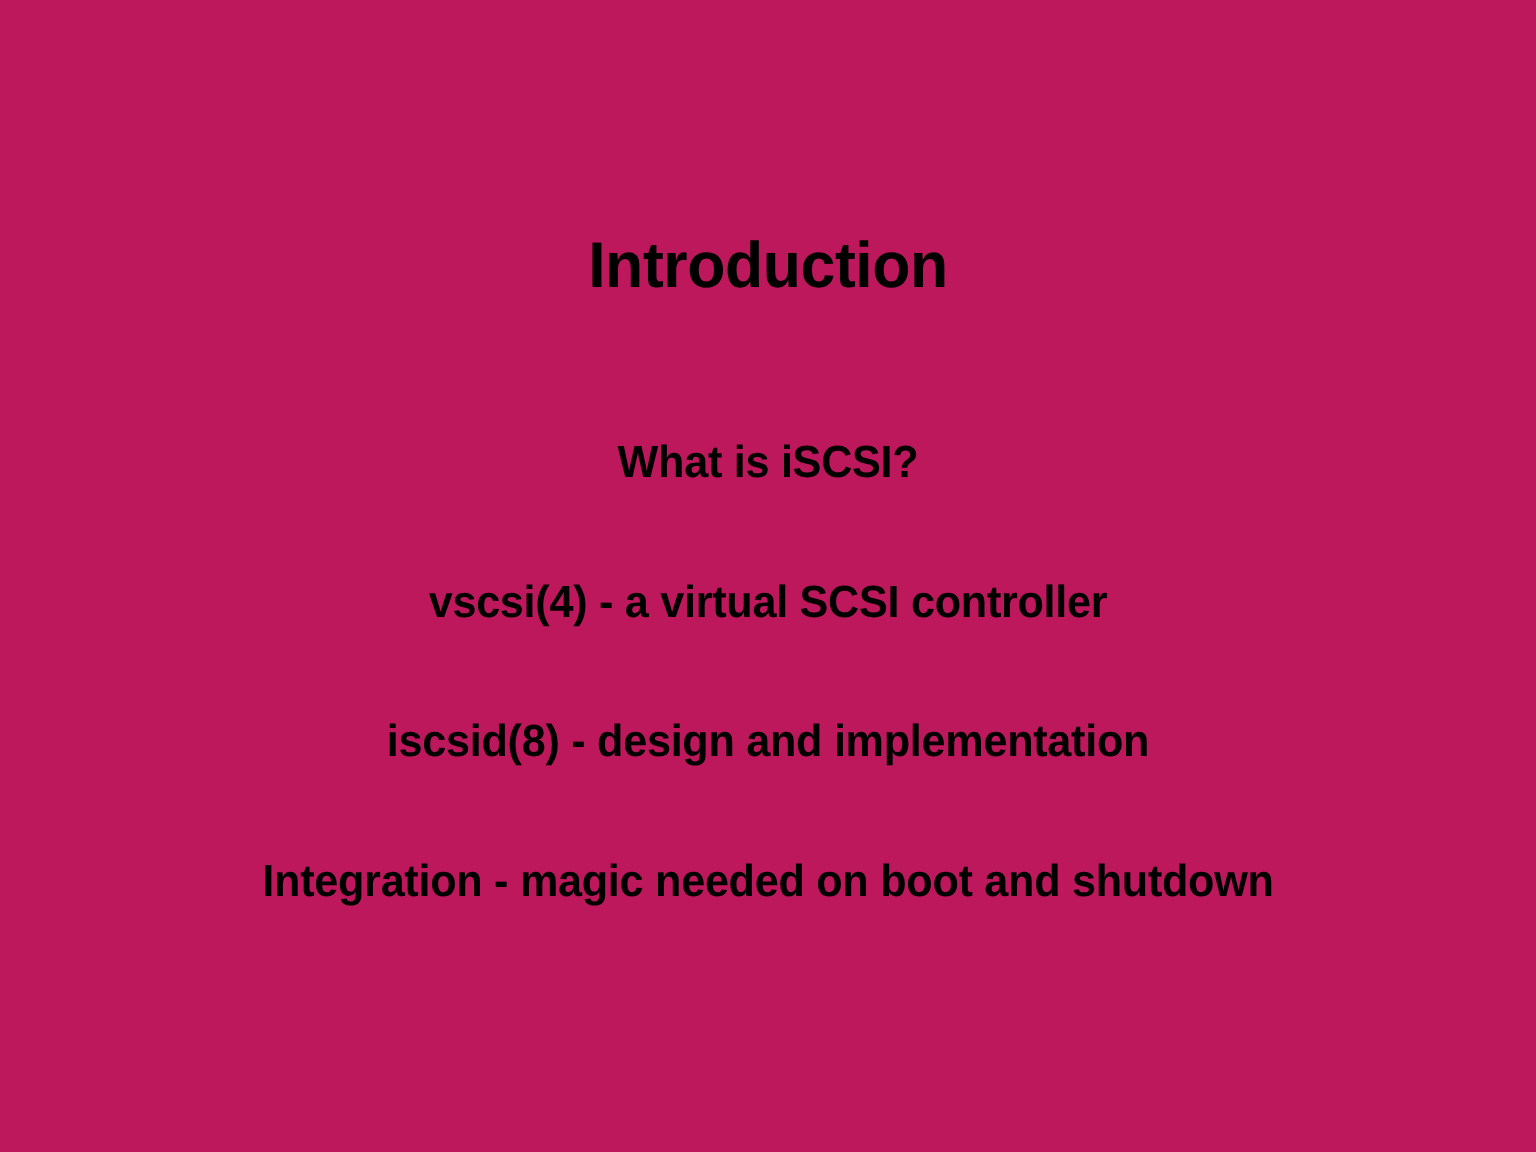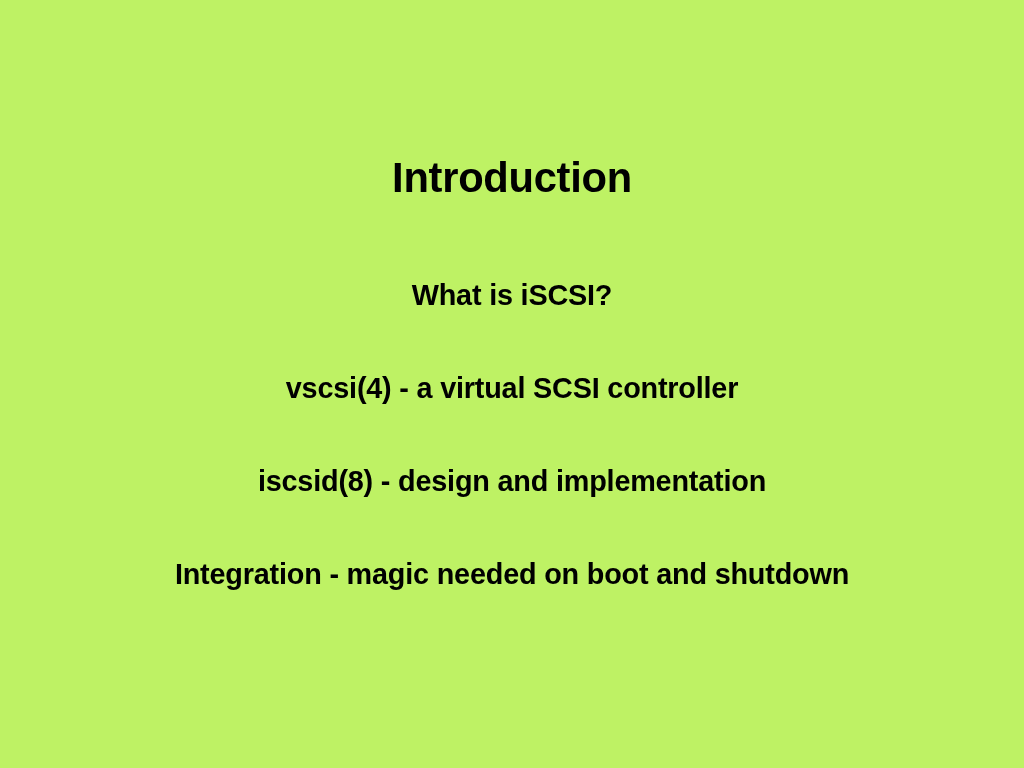--- a/index.html
+++ b/index.html
@@ -11,21 +11,21 @@
     height: 768px;
     background: #ffffff;
     font-family: "Liberation Sans", sans-serif;
     overflow: hidden;
   }
 
   .slide {
     position: relative;
     width: 1024px;
     height: 768px;
-    background: #bef264;
+    background: #be185d;
     box-sizing: border-box;
   }
 
   .slide-title {
     position: absolute;
     left: 0;
     top: 152px;
     width: 1024px;
     text-align: center;
     font-size: 43px;
@@ -34,21 +34,21 @@
     line-height: 1.18;
     letter-spacing: -0.3px;
     transform: scaleX(0.97);
     transform-origin: center top;
     white-space: nowrap;
   }
 
   .body-block {
     position: absolute;
     left: 0;
-    top: 274px;
+    top: 288px;
     width: 904px;
   }
 
   .body-line {
     width: 1024px;
     text-align: center;
     font-size: 30px;
     font-weight: bold;
     color: #000000;
     height: 93px;

